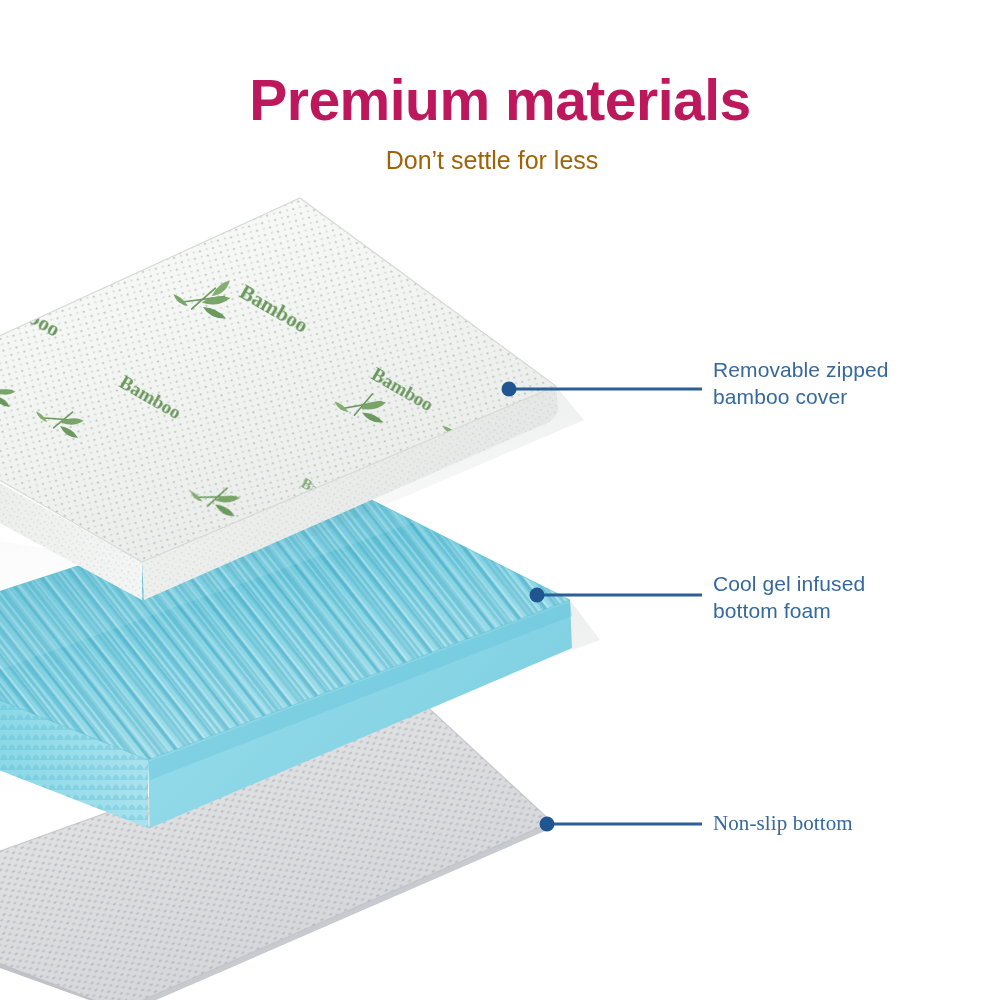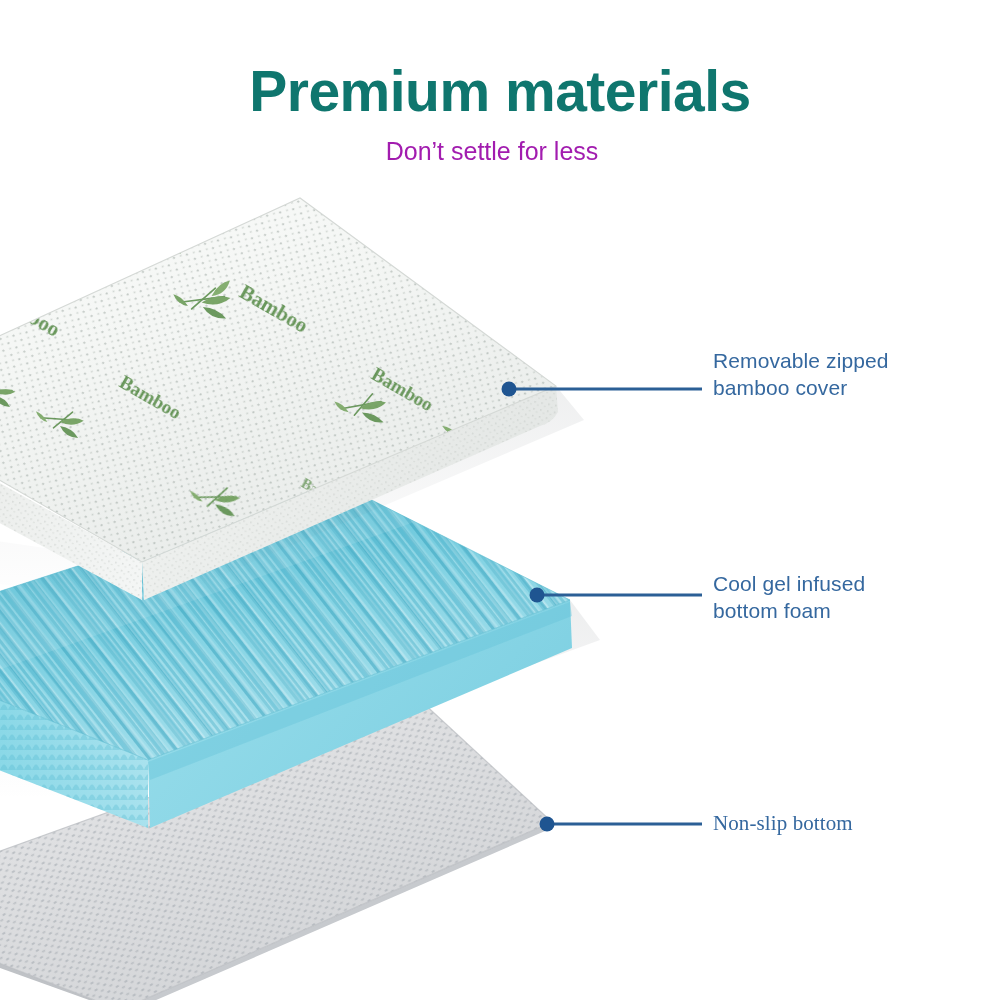--- a/index.html
+++ b/index.html
@@ -27,28 +27,28 @@
     top: 0;
     left: 0;
     width: 1000px;
     text-align: center;
     padding-top: 58px;
   }
   .title {
     font-size: 57px;
     font-weight: bold;
     letter-spacing: -0.5px;
-    color: #0f766e;
+    color: #be185d;
     line-height: 1.05;
-    margin: 4px;
+    margin: 13px;
   }
   .subtitle {
     font-size: 25px;
     font-weight: normal;
-    color: #a21caf;
+    color: #a16207;
     margin: 16px 16px 0 0;
     line-height: 1.1;
     text-align: center;
   }
 
   
   .illustration {
     position: absolute;
     top: 0;
     left: 0;
@@ -62,21 +62,21 @@
   
   .callout-label {
     position: absolute;
     color: #35689f;
     font-size: 21px;
     font-weight: normal;
     line-height: 1.28;
     white-space: pre-line;
     letter-spacing: 0.1px;
   }
-  #label-cover  { left: 713px; top: 348px; }
+  #label-cover  { left: 713px; top: 357px; }
   #label-foam   { left: 713px; top: 571px; }
   #label-bottom { left: 713px; top: 810px; font-family: Liberation Serif, serif; }
 </style>
 </head>
 <body>
 
 <div id="page">
 
   <div class="header">
     <h1 class="title">Premium materials</h1>

